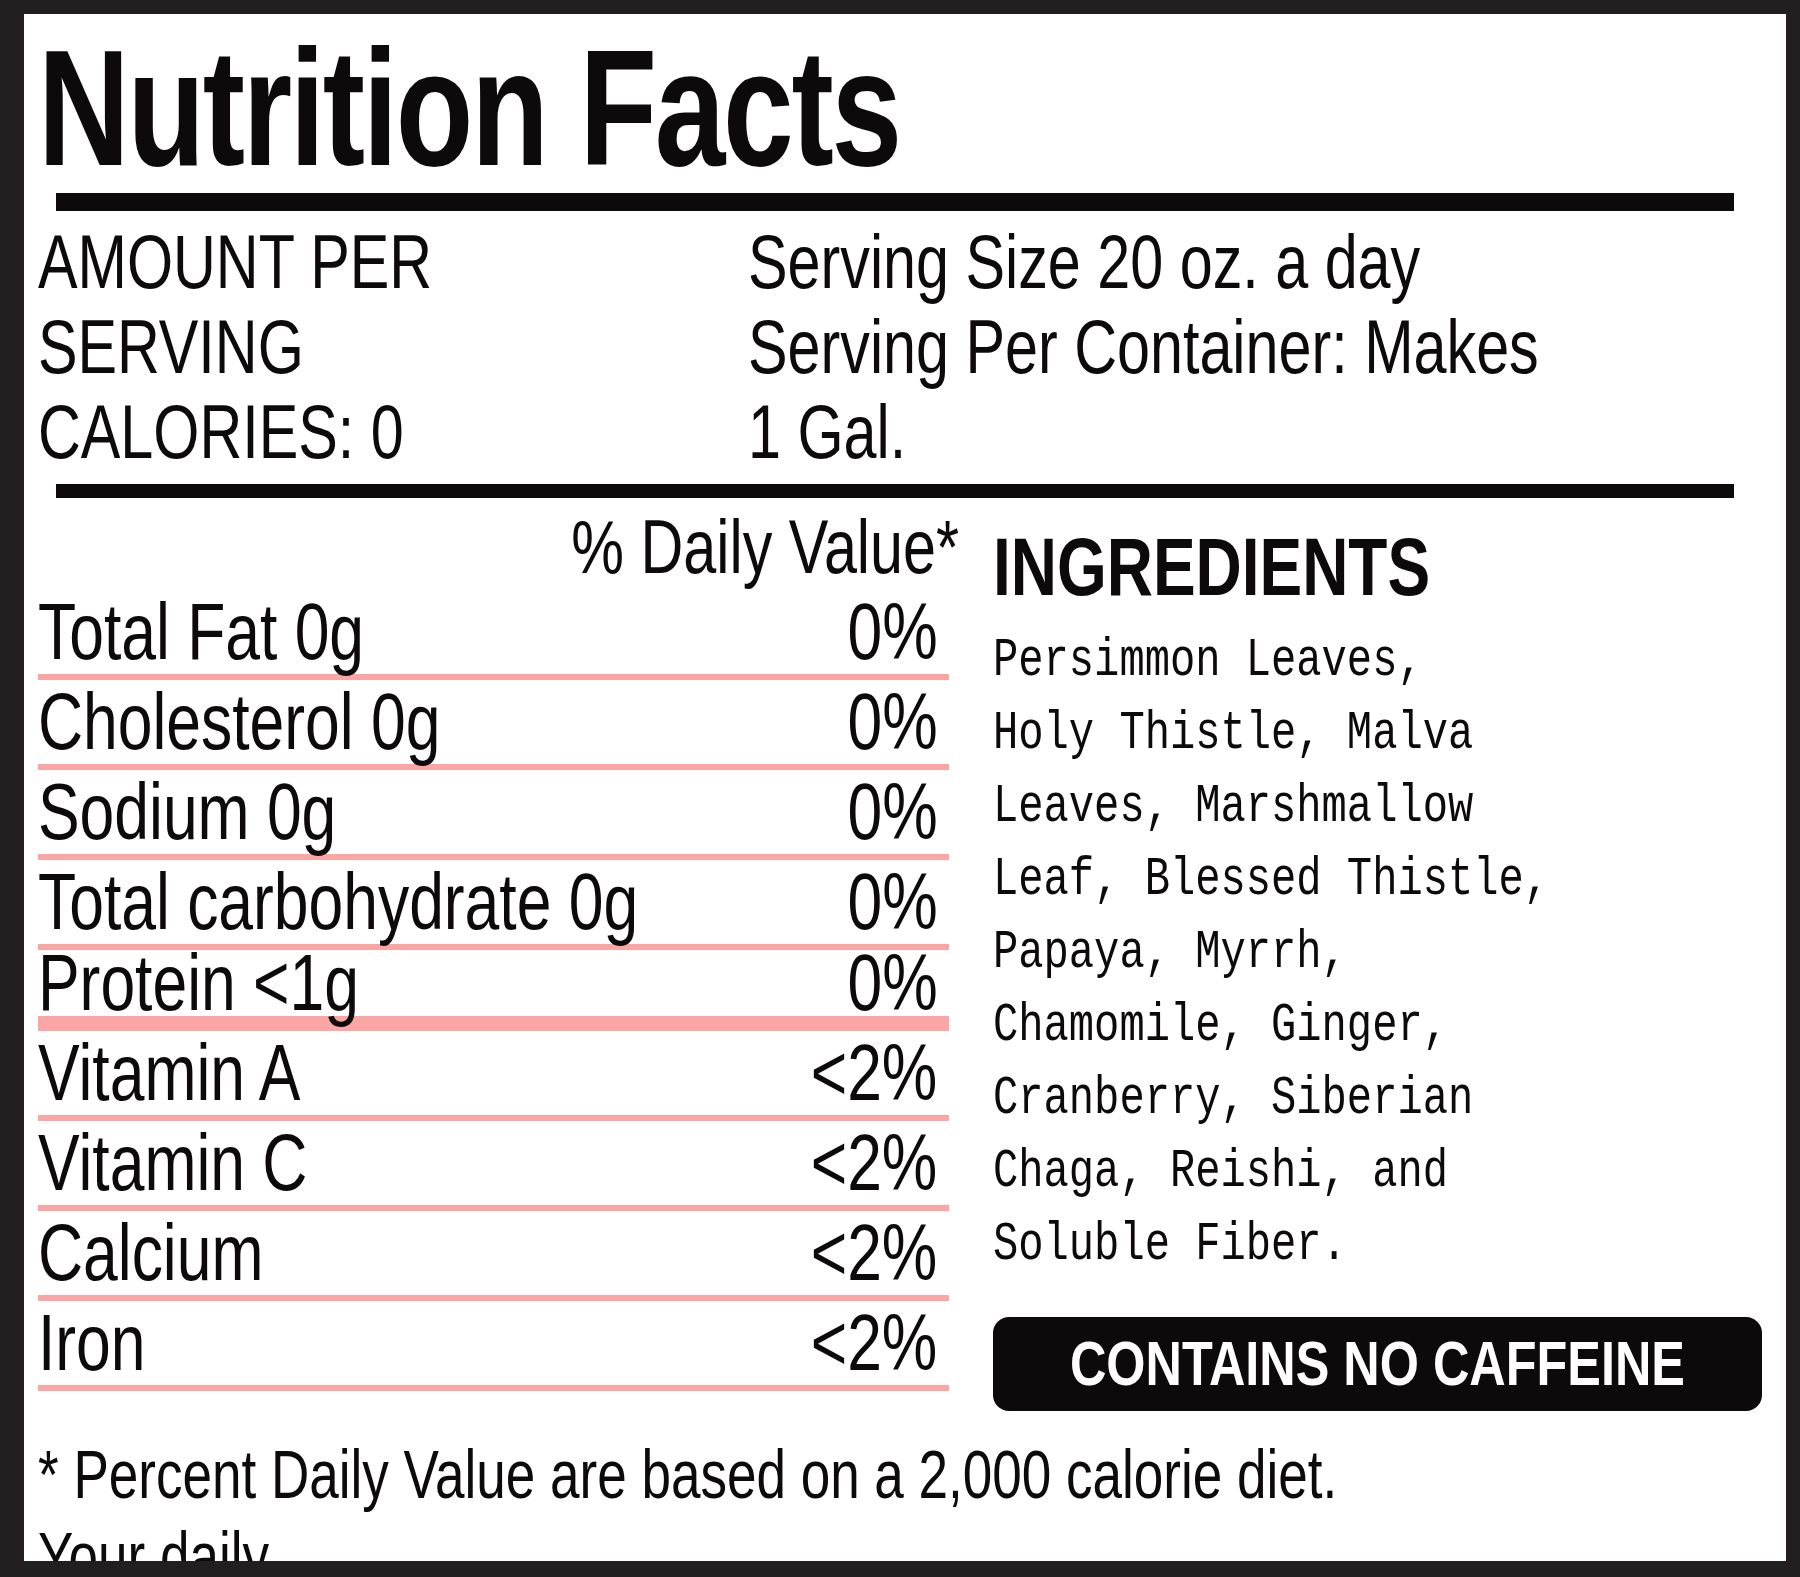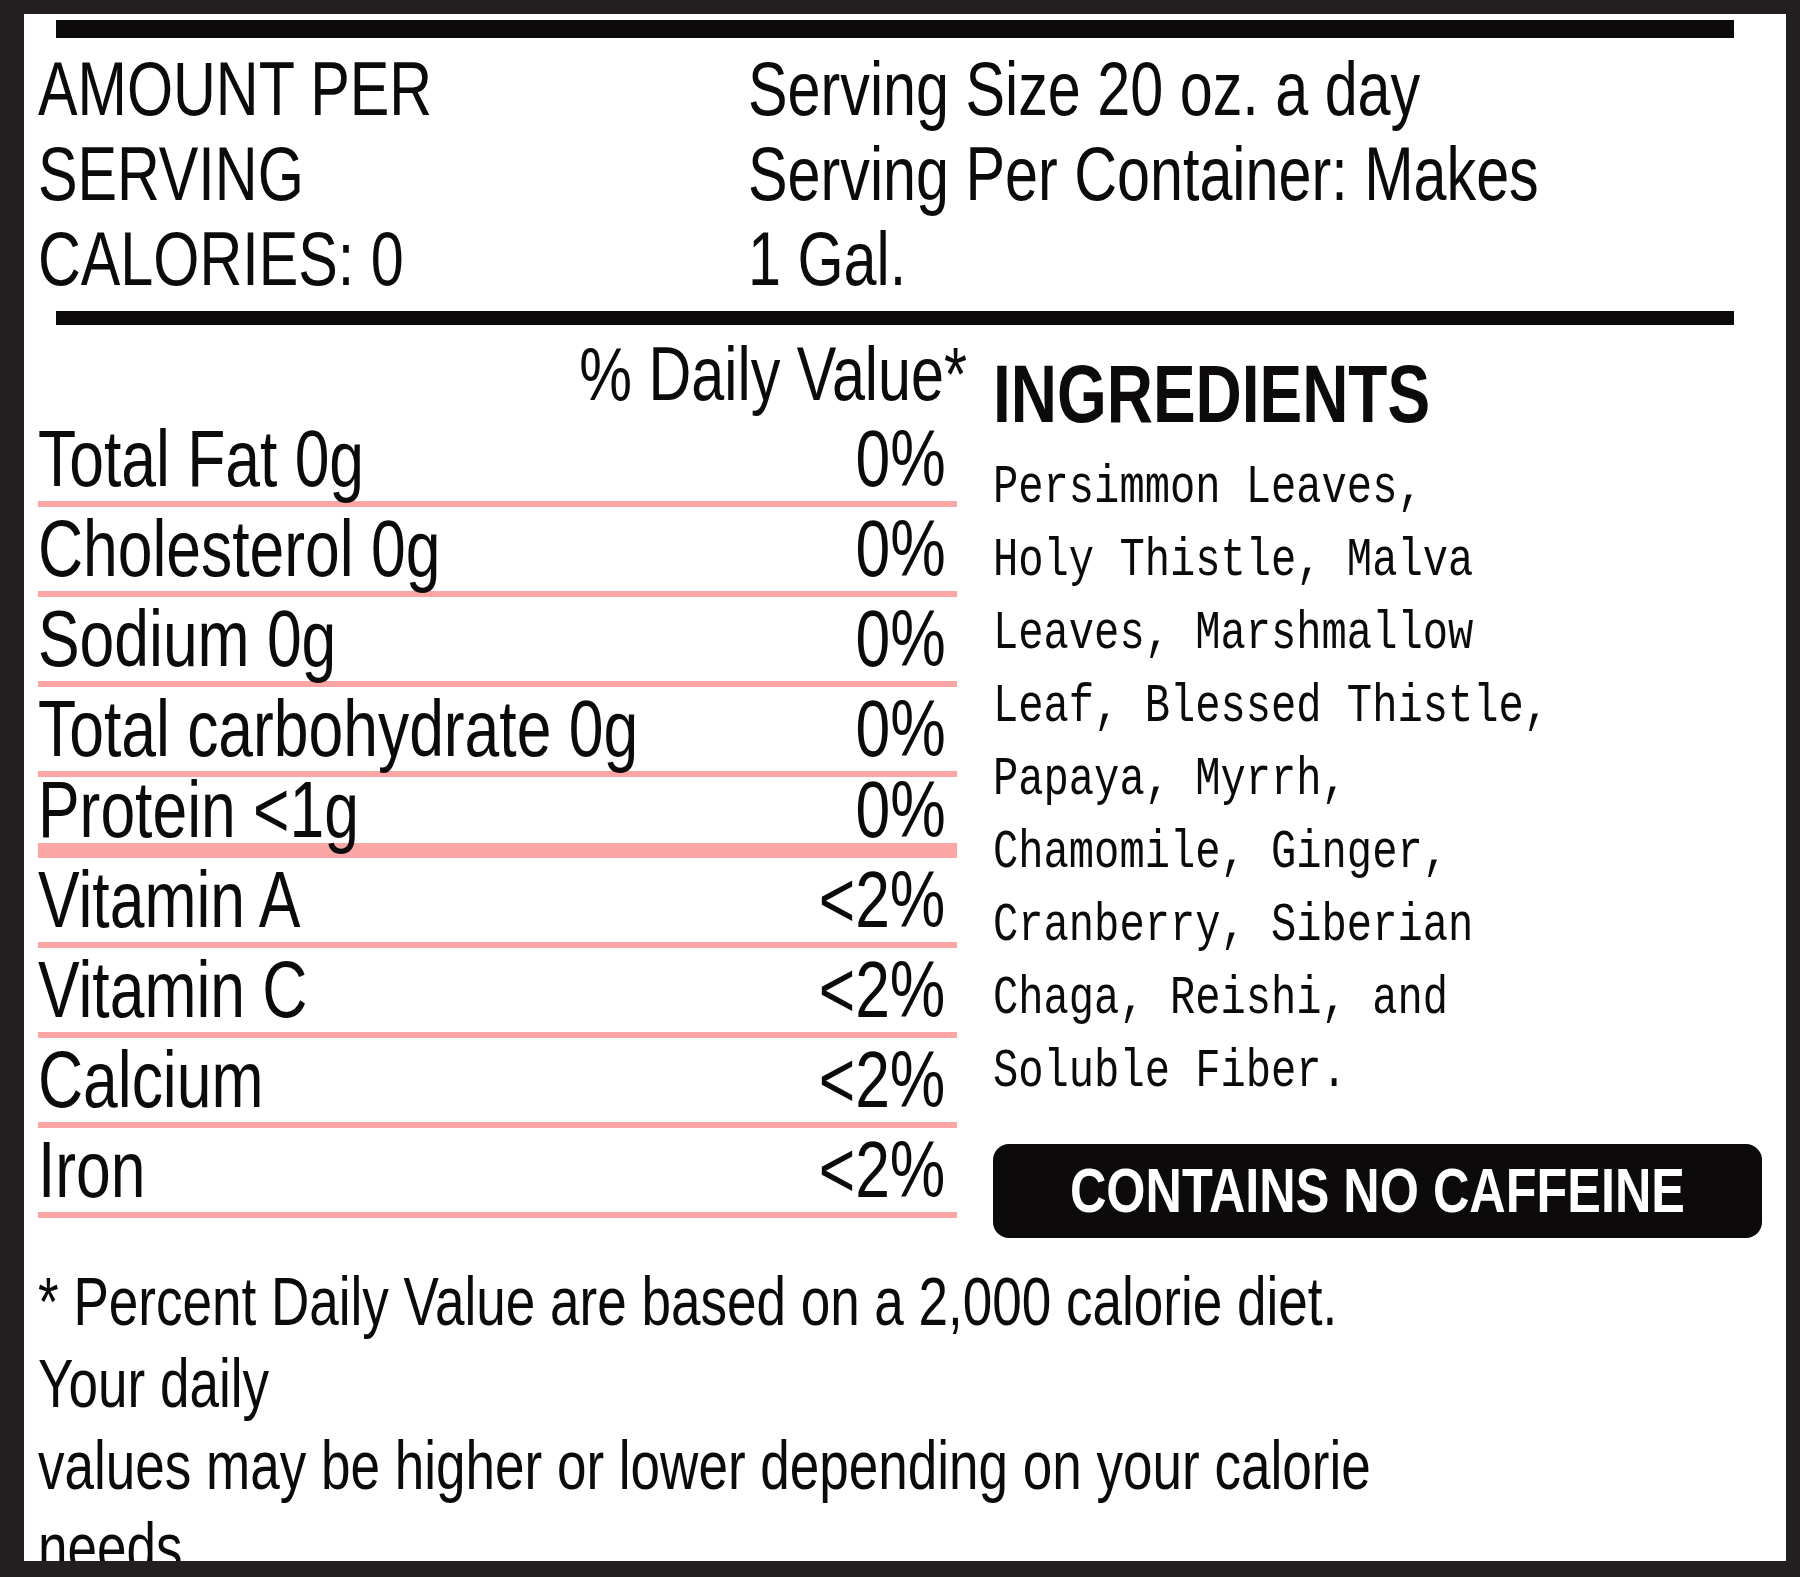--- a/index.html
+++ b/index.html
@@ -44,21 +44,21 @@
 
   .header-grid {
     display: flex;
     margin-top: 8px;
     align-items: flex-start;
   }
   .header-left { width: 710px; }
   .header-right { flex: 1; }
   .header-line { font-size: 76px; line-height: 85px; white-space: nowrap; }
 
-  .main { display: flex; margin-top: 6px; align-items: flex-start; }
+  .main { display: flex; margin-top: 6px; align-items: flex-start; gap: 8px; }
 
   .nutrition-col { width: 1026px; }
   .dv-header {
     text-align: right;
     font-size: 76px;
     height: 86px;
     line-height: 86px;
     margin-right: -10px;
     white-space: nowrap;
   }
@@ -106,20 +106,21 @@
     margin-top: 22px;
     font-size: 68px;
     line-height: 82px;
   }
 </style>
 </head>
 <body>
 
 <div class="label">
 
+  <div class="title"><span class="t-inner">Nutrition Facts</span></div>
 
   <div class="rule-heavy"></div>
 
   <div class="header-grid">
     <div class="header-left">
       <div class="header-line"><span class="cx">AMOUNT PER SERVING</span></div>
       <div class="header-line"><span class="cx">CALORIES: 0</span></div>
     </div>
     <div class="header-right">
       <div class="header-line"><span class="cx">Serving Size 20 oz. a day</span></div>

